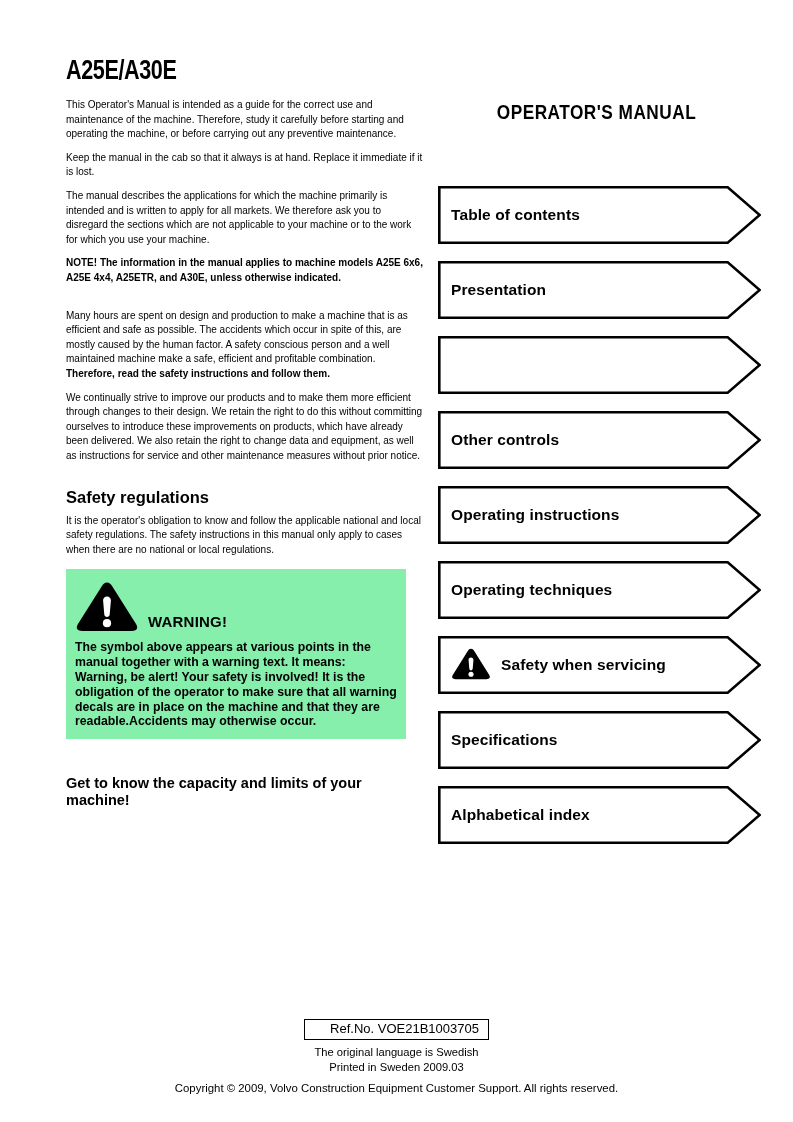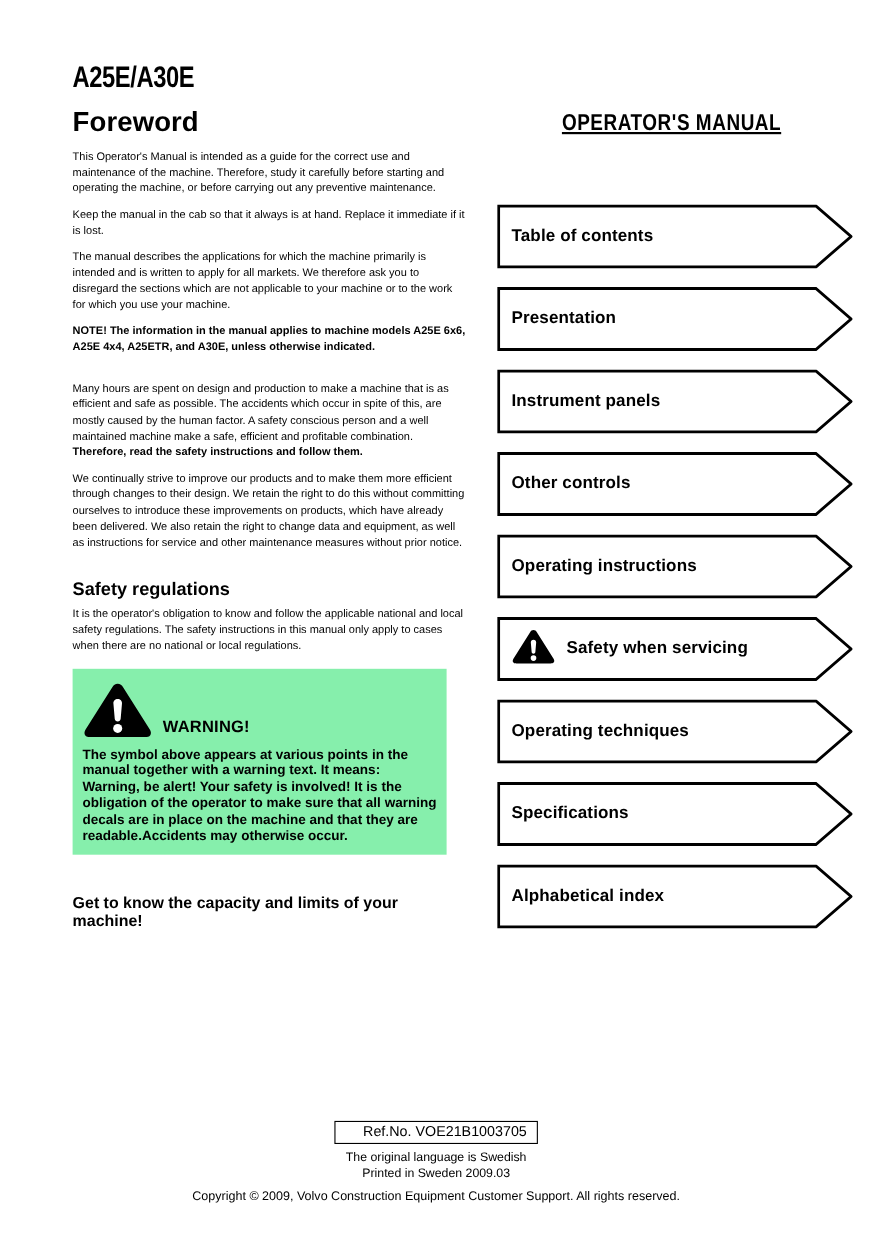--- a/index.html
+++ b/index.html
@@ -94,24 +94,23 @@
     font-weight: bold;
     font-size: 14.5px;
     line-height: 17px;
     margin-top: 36px;
     width: 350px;
   }
 
   
   #right-column {
     position: absolute;
-    left: 448px;
+    left: 434px;
     top: 100px;
     width: 325px;
-    text-decoration: underline;
   }
   #manual-heading {
     font-family: "Liberation Sans Narrow", "Liberation Sans", sans-serif;
     font-weight: bold;
     font-size: 21px;
     letter-spacing: 0.6px;
     text-align: center;
     transform: scaleX(0.82);
     white-space: nowrap;
     margin: 0 0 62px 0;
@@ -178,21 +177,20 @@
     margin-top: 6px;
   }
 </style>
 </head>
 <body>
 
 <div id="left-column">
 
   <h1 id="model-title">A25E/A30E</h1>
 
-  <h2 id="foreword-title">Foreword</h2>
 
   <p class="para">This Operator's Manual is intended as a guide for the correct use and maintenance of the machine. Therefore, study it carefully before starting and operating the machine, or before carrying out any preventive maintenance.</p>
   <p class="para">Keep the manual in the cab so that it always is at hand. Replace it immediate if it is lost.</p>
   <p class="para">The manual describes the applications for which the machine primarily is intended and is written to apply for all markets. We therefore ask you to disregard the sections which are not applicable to your machine or to the work for which you use your machine.</p>
   <p class="para bold">NOTE! The information in the manual applies to machine models A25E 6x6, A25E 4x4, A25ETR, and A30E, unless otherwise indicated.</p>
 
   <div class="spacer-14"></div>
 
   <p class="para"><span>Many hours are spent on design and production to make a machine that is as efficient and safe as possible. The accidents which occur in spite of this, are mostly caused by the human factor. A safety conscious person and a well maintained machine make a safe, efficient and profitable combination. </span><span class="b">Therefore, read the safety instructions and follow them.</span></p>
 
@@ -235,66 +233,63 @@
           <path d="M 1.3 1.3 L 289.7 1.3 L 321.7 29 L 289.7 56.7 L 1.3 56.7 Z" fill="#ffffff" stroke="#000000" stroke-width="2.6" stroke-linejoin="miter"></path>
         </svg>
         <div class="tab-content">
           <span class="tab-label">Presentation</span>
         </div>
       </li>
       <li class="tab-item">
         <svg class="tab-shape" width="323" height="58" viewBox="0 0 323 58">
           <path d="M 1.3 1.3 L 289.7 1.3 L 321.7 29 L 289.7 56.7 L 1.3 56.7 Z" fill="#ffffff" stroke="#000000" stroke-width="2.6" stroke-linejoin="miter"></path>
         </svg>
-        <div class="tab-content">
-          <span class="tab-label">Instrument panels</span>
-        </div>
       </li>
       <li class="tab-item">
         <svg class="tab-shape" width="323" height="58" viewBox="0 0 323 58">
           <path d="M 1.3 1.3 L 289.7 1.3 L 321.7 29 L 289.7 56.7 L 1.3 56.7 Z" fill="#ffffff" stroke="#000000" stroke-width="2.6" stroke-linejoin="miter"></path>
         </svg>
         <div class="tab-content">
           <span class="tab-label">Other controls</span>
         </div>
       </li>
       <li class="tab-item">
         <svg class="tab-shape" width="323" height="58" viewBox="0 0 323 58">
           <path d="M 1.3 1.3 L 289.7 1.3 L 321.7 29 L 289.7 56.7 L 1.3 56.7 Z" fill="#ffffff" stroke="#000000" stroke-width="2.6" stroke-linejoin="miter"></path>
         </svg>
         <div class="tab-content">
           <span class="tab-label">Operating instructions</span>
+        </div>
+      </li>
+      <li class="tab-item">
+        <svg class="tab-shape" width="323" height="58" viewBox="0 0 323 58">
+          <path d="M 1.3 1.3 L 289.7 1.3 L 321.7 29 L 289.7 56.7 L 1.3 56.7 Z" fill="#ffffff" stroke="#000000" stroke-width="2.6" stroke-linejoin="miter"></path>
+        </svg>
+        <div class="tab-content">
+          <span class="tab-label">Operating techniques</span>
         </div>
       </li>
       <li class="tab-item">
         <svg class="tab-shape" width="323" height="58" viewBox="0 0 323 58">
           <path d="M 1.3 1.3 L 289.7 1.3 L 321.7 29 L 289.7 56.7 L 1.3 56.7 Z" fill="#ffffff" stroke="#000000" stroke-width="2.6" stroke-linejoin="miter"></path>
         </svg>
         <div class="tab-content">
           <span><svg width="40" height="33" viewBox="0 0 64 52" aria-hidden="true">
               <path d="M32 2.5 C34.2 2.5 35.8 3.8 36.9 5.7 L61.2 44.2 C62.3 46.1 62.6 47.9 61.6 49.3 C60.7 50.6 59.0 51.0 56.8 51.0 L7.2 51.0 C5.0 51.0 3.3 50.6 2.4 49.3 C1.4 47.9 1.7 46.1 2.8 44.2 L27.1 5.7 C28.2 3.8 29.8 2.5 32 2.5 Z" fill="#000000"></path>
               <path d="M32 16.5 C34.3 16.5 36.1 18.3 35.9 20.5 L34.7 34.5 C34.6 35.9 33.4 37.0 32 37.0 C30.6 37.0 29.4 35.9 29.3 34.5 L28.1 20.5 C27.9 18.3 29.7 16.5 32 16.5 Z" fill="#ffffff"></path>
               <circle cx="32" cy="43.2" r="4.1" fill="#ffffff"></circle>
             </svg></span>
           <span class="tab-label">Safety when servicing</span>
         </div>
       </li>
       <li class="tab-item">
         <svg class="tab-shape" width="323" height="58" viewBox="0 0 323 58">
           <path d="M 1.3 1.3 L 289.7 1.3 L 321.7 29 L 289.7 56.7 L 1.3 56.7 Z" fill="#ffffff" stroke="#000000" stroke-width="2.6" stroke-linejoin="miter"></path>
         </svg>
         <div class="tab-content">
-          <span class="tab-label">Operating techniques</span>
-        </div>
-      </li>
-      <li class="tab-item">
-        <svg class="tab-shape" width="323" height="58" viewBox="0 0 323 58">
-          <path d="M 1.3 1.3 L 289.7 1.3 L 321.7 29 L 289.7 56.7 L 1.3 56.7 Z" fill="#ffffff" stroke="#000000" stroke-width="2.6" stroke-linejoin="miter"></path>
-        </svg>
-        <div class="tab-content">
           <span class="tab-label">Specifications</span>
         </div>
       </li>
       <li class="tab-item">
         <svg class="tab-shape" width="323" height="58" viewBox="0 0 323 58">
           <path d="M 1.3 1.3 L 289.7 1.3 L 321.7 29 L 289.7 56.7 L 1.3 56.7 Z" fill="#ffffff" stroke="#000000" stroke-width="2.6" stroke-linejoin="miter"></path>
         </svg>
         <div class="tab-content">
           <span class="tab-label">Alphabetical index</span>
         </div>

